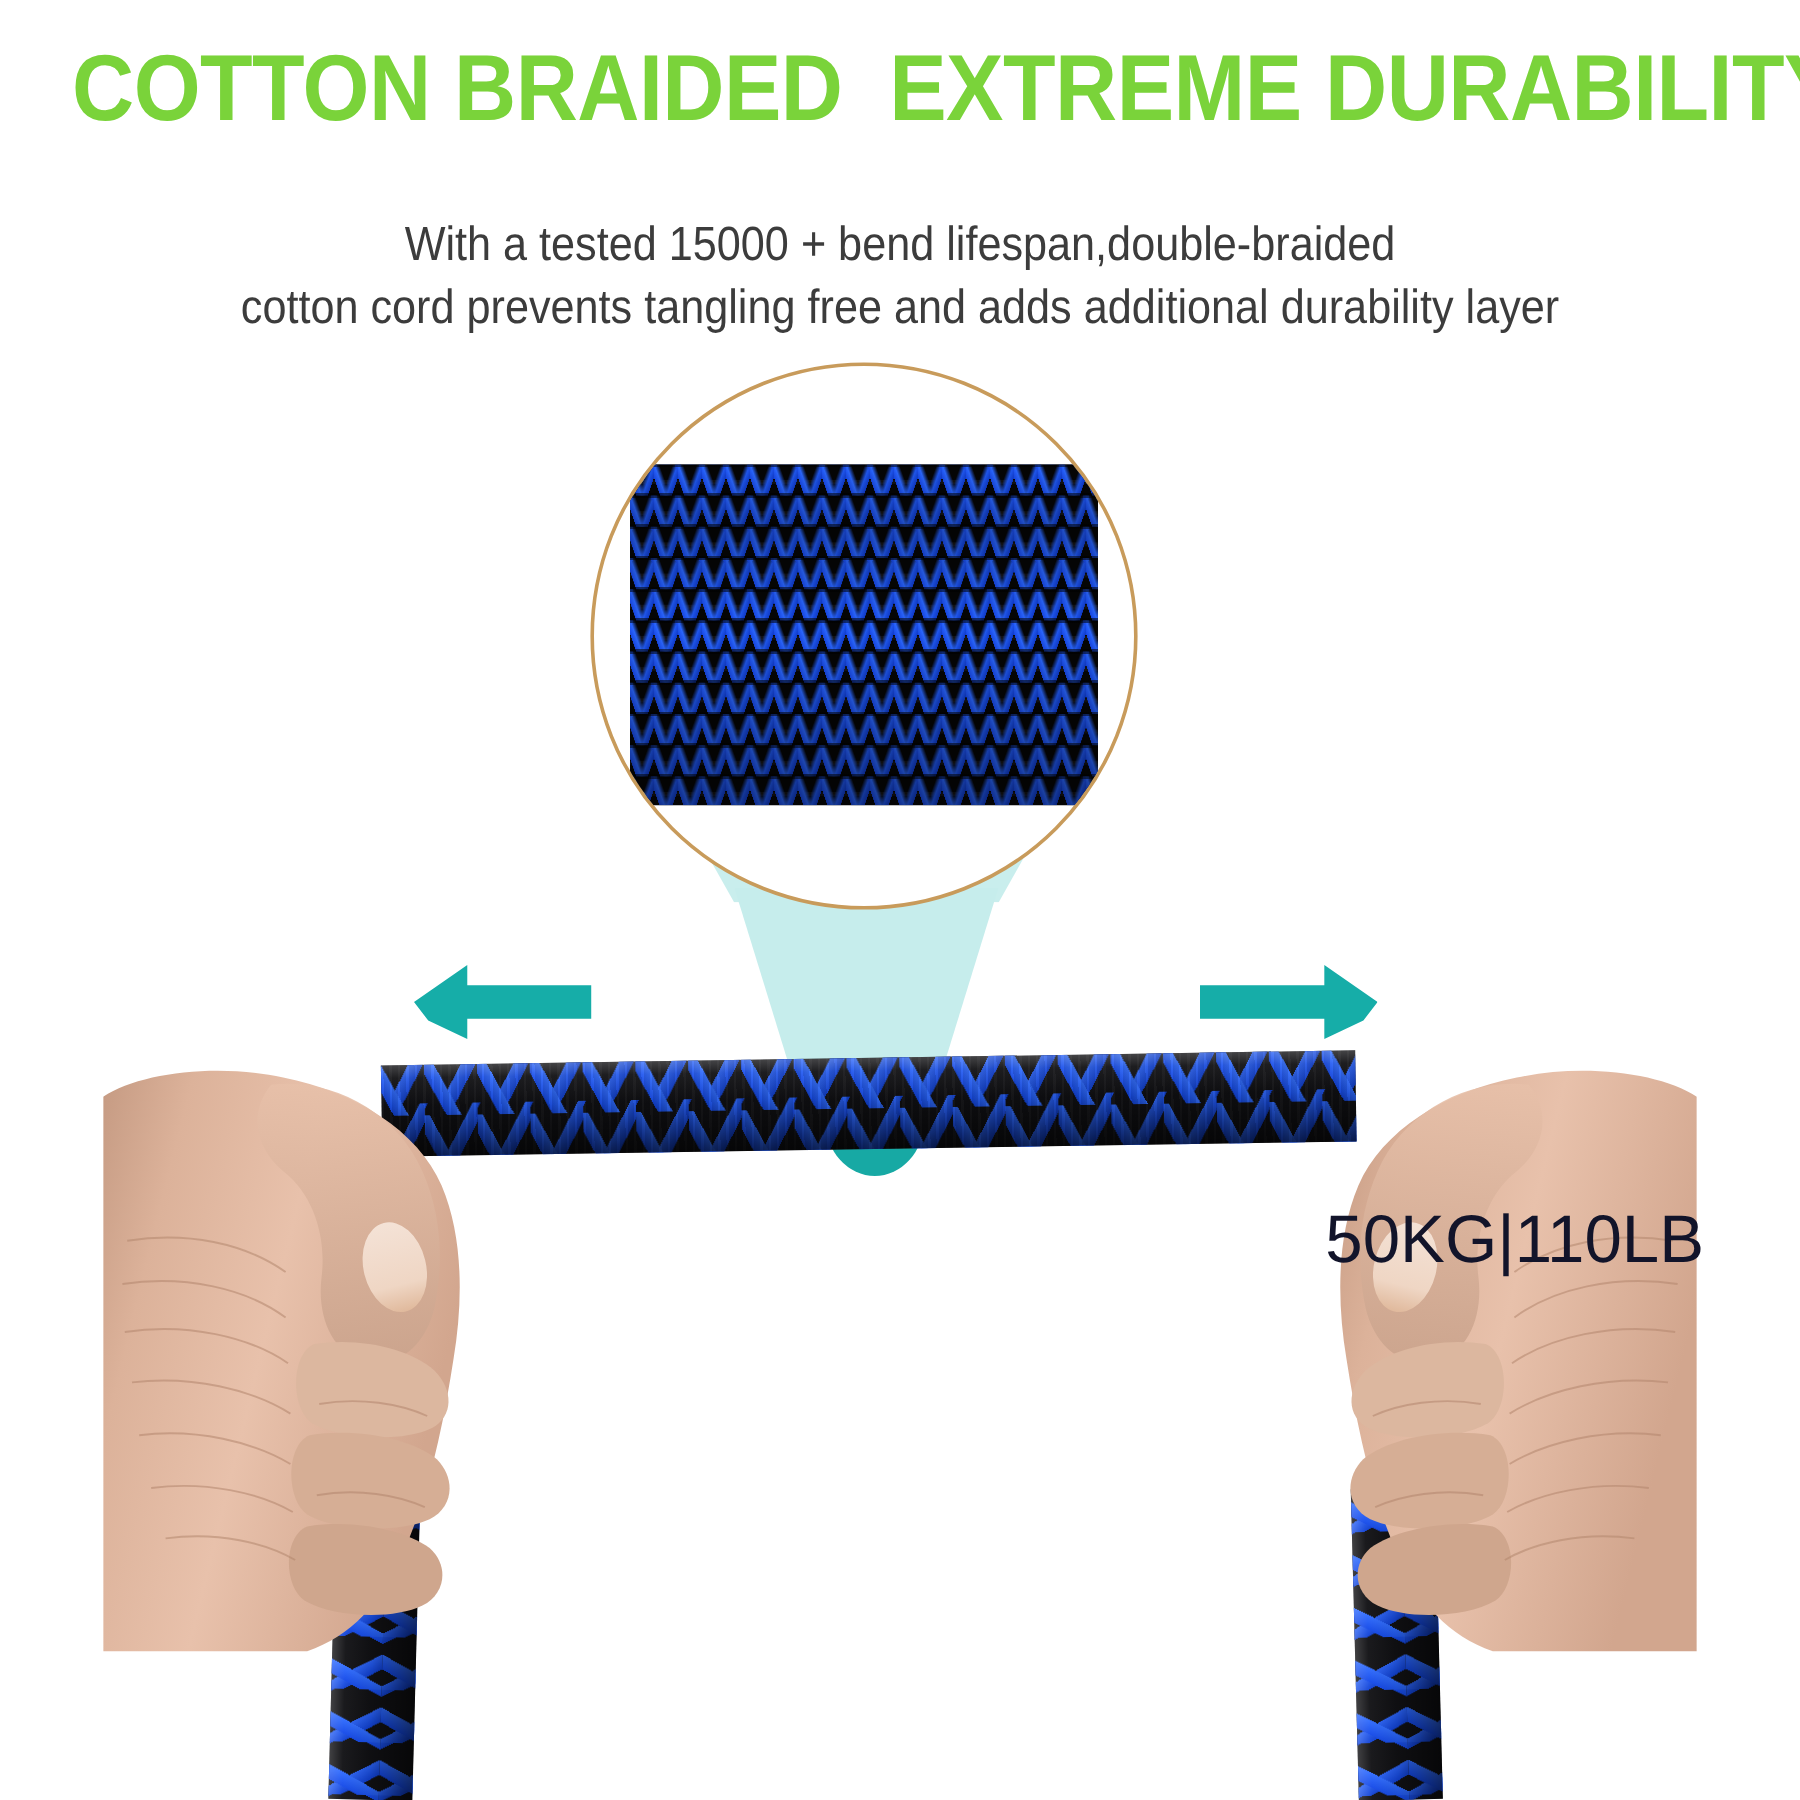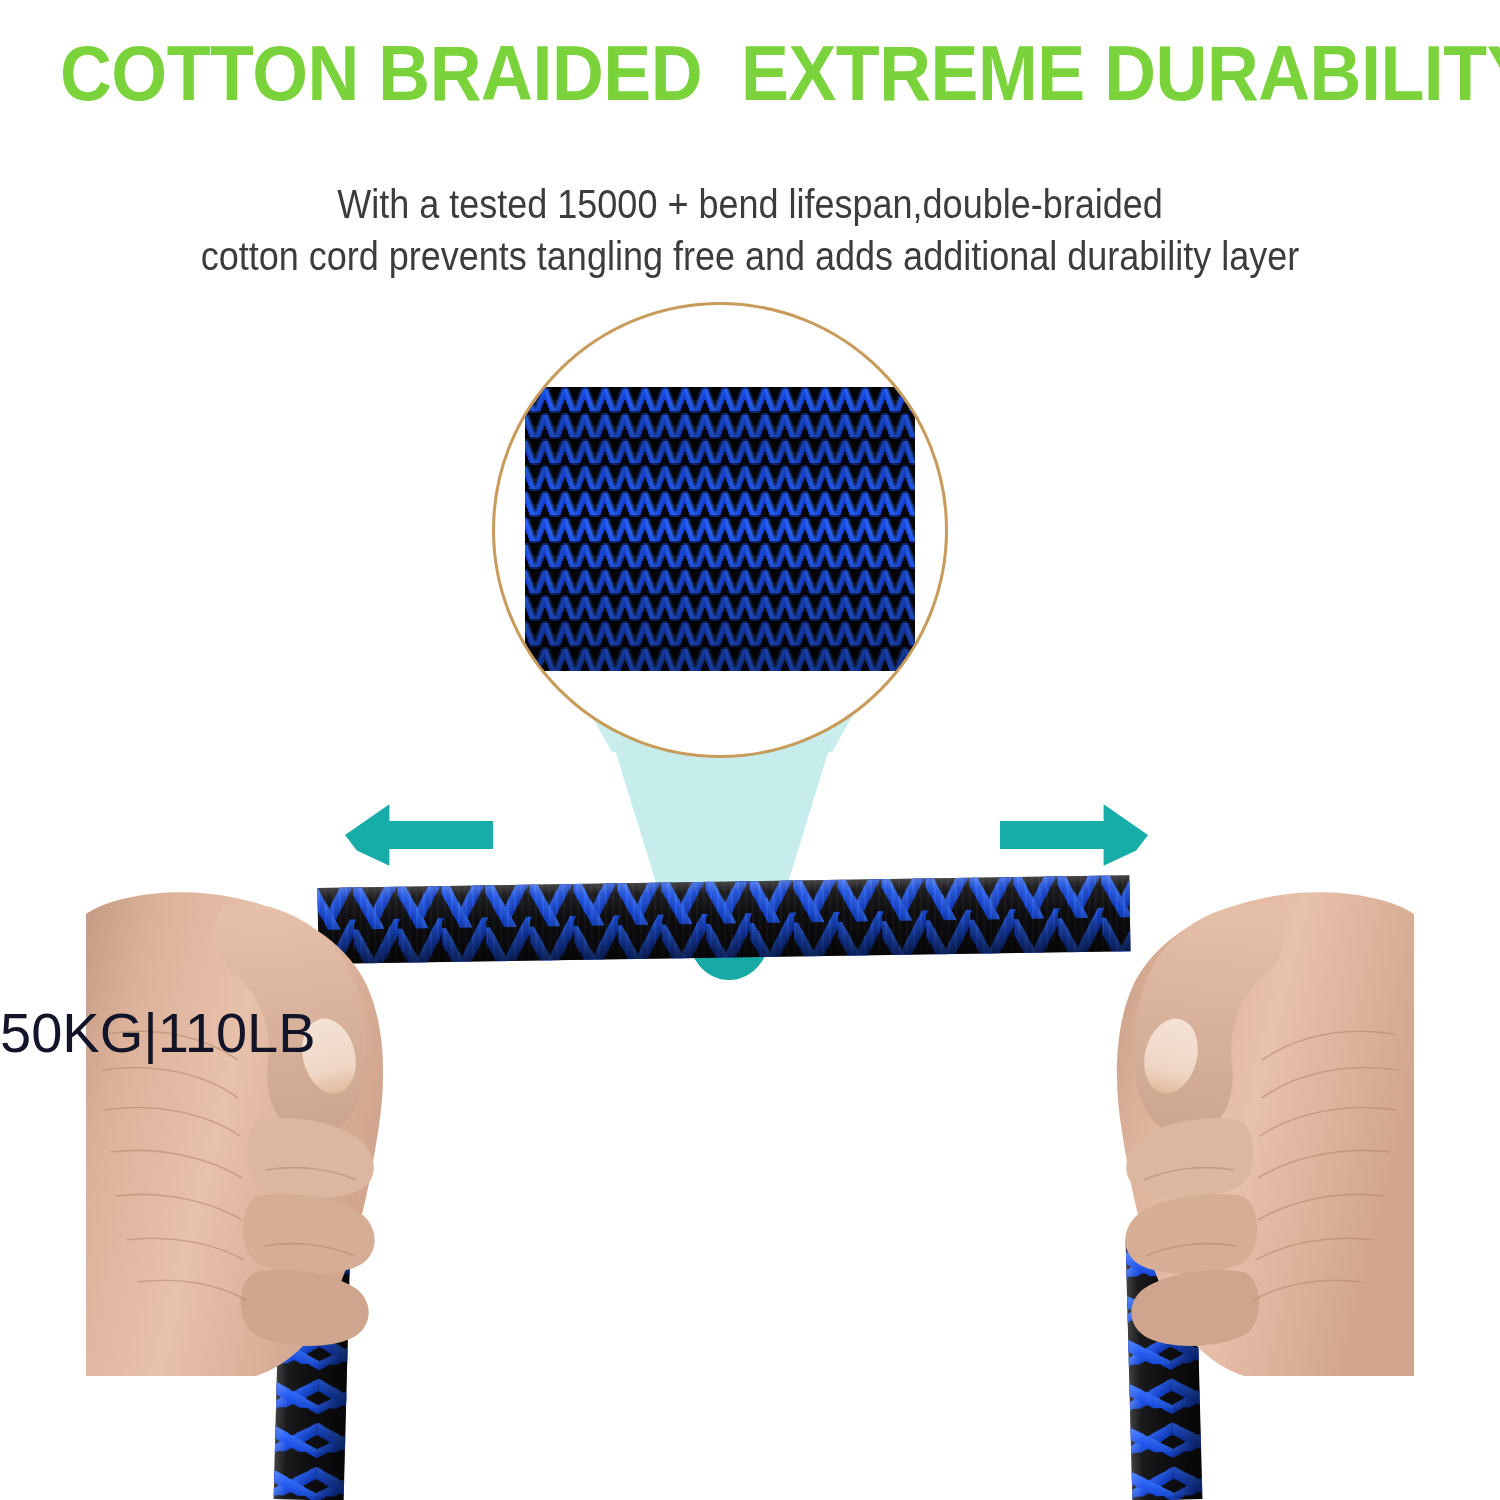--- a/index.html
+++ b/index.html
@@ -218,21 +218,21 @@
     top:884px;
     width:330px; height:500px;
   }
   #hand-left{ left:86px; }
   #hand-right{ left:1084px; }
 
   
   #weight-label{
     position:absolute;
     left:0; top:1000px; width:1420px;
-    text-align:left;
+    text-align:right;
     font-family:"Liberation Sans", sans-serif;
     font-size:56px;
     font-weight:normal;
     letter-spacing:0px;
     color:#12142a;
   }
 </style>
 </head>
 <body>
 

